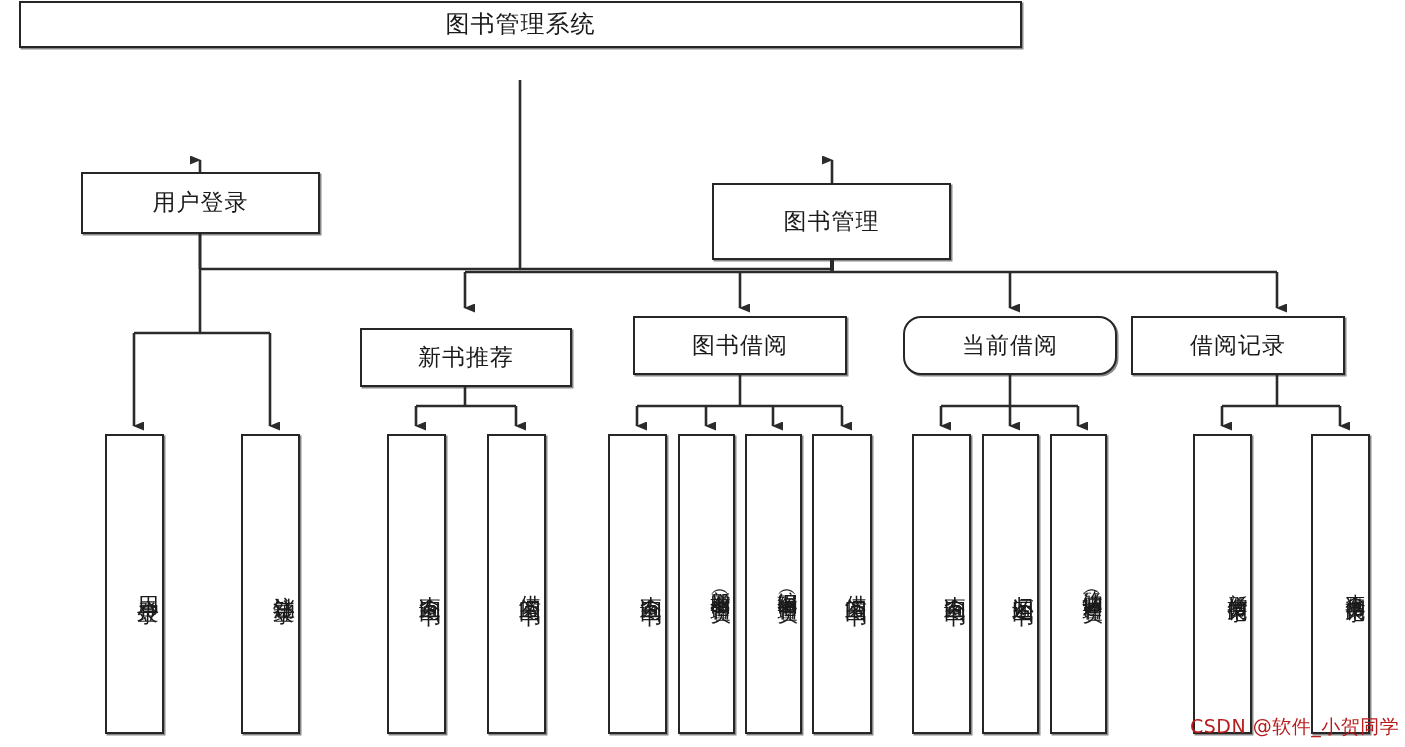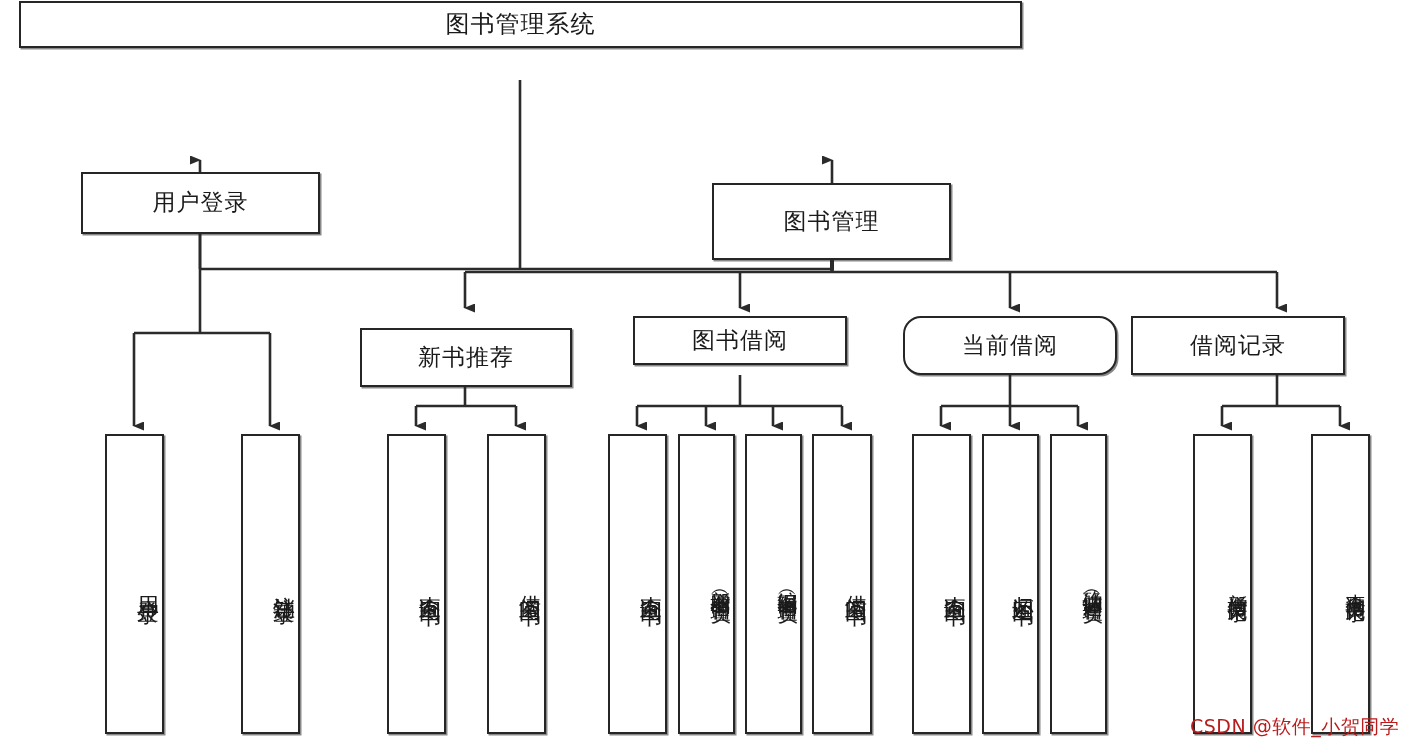--- a/index.html
+++ b/index.html
@@ -154,21 +154,21 @@
   </div>
 
   <div class="node horiz" style="left:712px; top:183px; width:239px; height:77px;">
     <span>图书管理</span>
   </div>
 
   <div class="node horiz" style="left:360px; top:328px; width:212px; height:59px;">
     <span>新书推荐</span>
   </div>
 
-  <div class="node horiz" style="left:633px; top:316px; width:214px; height:49px;">
+  <div class="node horiz" style="left:633px; top:316px; width:214px; height:59px;">
     <span>图书借阅</span>
   </div>
 
   <div class="node horiz" style="left:903px; top:316px; width:214px; height:59px;border-radius:18px;">
     <span>当前借阅</span>
   </div>
 
   <div class="node horiz" style="left:1131px; top:316px; width:214px; height:59px;">
     <span>借阅记录</span>
   </div>

